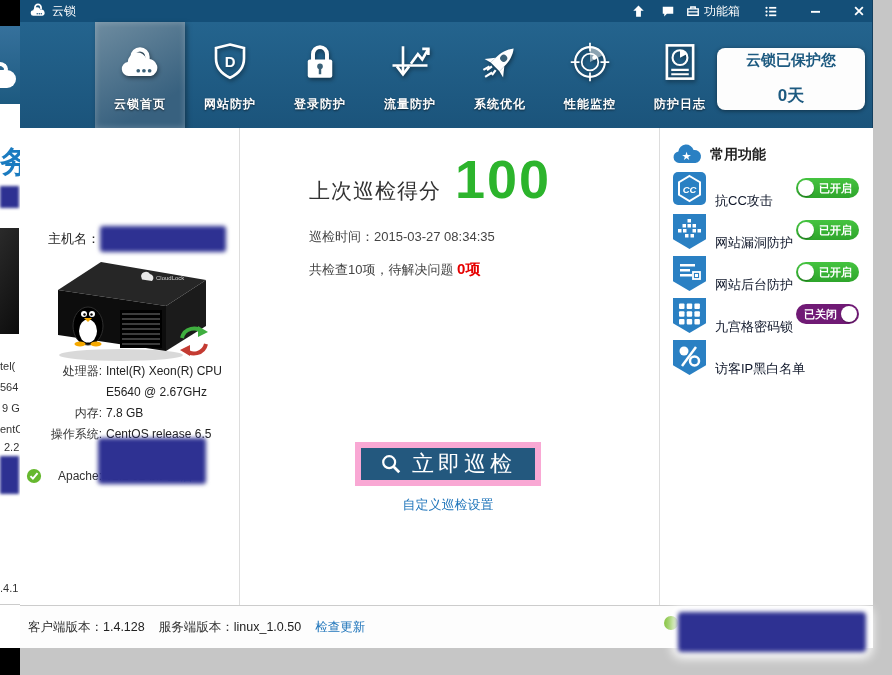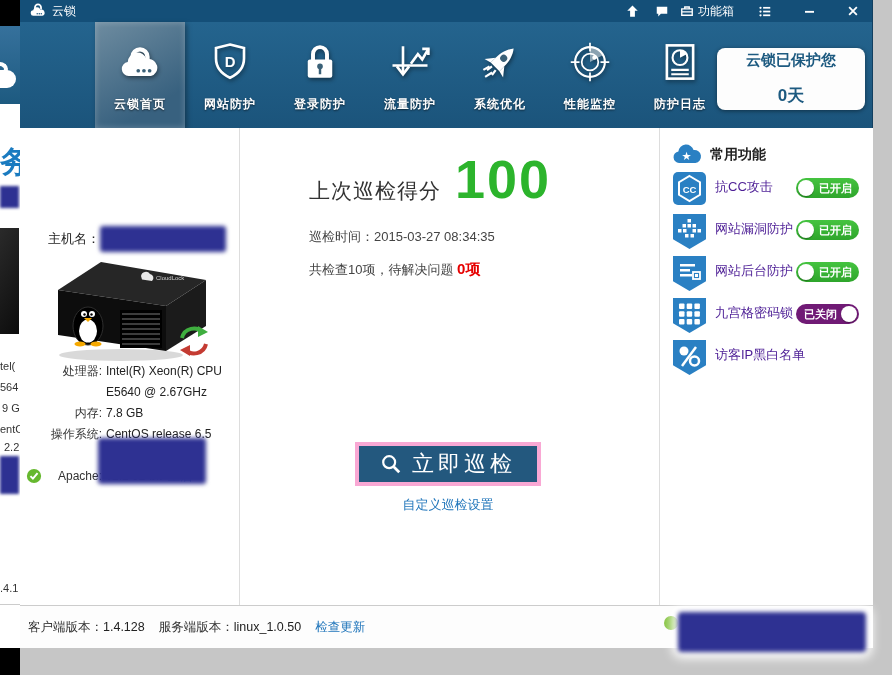--- a/index.html
+++ b/index.html
@@ -21,21 +21,21 @@
   .bg-redact { position:absolute; background:#2e3192; filter:blur(1.5px); }
   .bg-server { position:absolute; left:0; top:228px; width:19px; height:106px; background:linear-gradient(120deg,#2a2a2a,#0c0c0c); }
   .bg-line { position:absolute; left:0; top:604px; width:20px; height:1px; background:#ccc; }
 
   
   #win { position:absolute; left:20px; top:0; width:853px; height:648px; background:#fff; border-right:1px solid #123f60; border-bottom:2px solid #123f60; }
 
   
   .titlebar { position:absolute; left:0; top:0; width:100%; height:22px; background:#144f78; display:flex; align-items:center; color:#fff; }
   .tb-left { display:flex; align-items:center; gap:6px; padding-left:10px; font-size:12px; }
-  .tb-right { margin-left:auto; display:flex; align-items:center; gap:4px; padding-right:6px; }
+  .tb-right { margin-left:auto; display:flex; align-items:center; gap:4px; padding-right:0; }
   .tb-btn { display:flex; align-items:center; justify-content:center; height:20px; min-width:26px; cursor:default; }
   .tb-btn.wide { gap:3px; font-size:12px; }
   .tb-gap { width:10px; }
 
   
   .navbar { position:absolute; left:0; top:22px; width:100%; height:106px; background:linear-gradient(180deg,#24648e,#1b547b); }
   .tabs { position:absolute; left:75px; top:0; display:flex; height:106px; }
   .tab { width:90px; height:106px; display:flex; flex-direction:column; align-items:center; justify-content:flex-start; padding-top:14px; cursor:pointer; }
   .tab.active { background:linear-gradient(150deg,#6e8ca0,#38617f 75%); box-shadow:inset 0 0 6px rgba(255,255,255,.25), 2px 2px 5px rgba(0,0,0,.35); }
   .tab-ic { height:52px; display:flex; align-items:center; justify-content:center; filter:drop-shadow(1px 2px 2px rgba(0,0,0,.45)); }
@@ -64,30 +64,30 @@
   .restart-link { color:#2176bb; margin-left:6px; cursor:pointer; }
   .ip-redact { position:absolute; left:78px; top:310px; width:108px; height:46px; }
 
   
   .score-row { position:absolute; left:68px; top:24px; display:flex; align-items:baseline; gap:14px; }
   .score-label { font-size:21px; color:#333; letter-spacing:1px; }
   .score-val { font-size:54px; font-weight:bold; color:#2cb42c; line-height:1; letter-spacing:2px;text-align:center; }
   .insp-time { position:absolute; left:68px; top:100px; font-size:13px; color:#444; }
   .insp-sum { position:absolute; left:68px; top:132px; font-size:13px; color:#444; }
   .insp-sum .hot { color:#e60000; font-weight:bold; font-size:15px; }
-  .scan-btn { position:absolute; left:114px; top:314px; width:186px; height:44px; background:#23587e; border:4px solid #f9a8d4; color:#fff; font-size:22px; letter-spacing:4px; display:flex; align-items:center; justify-content:center; gap:10px; cursor:pointer; }
+  .scan-btn { position:absolute; left:114px; top:314px; width:186px; height:44px; background:#23587e; border:6px solid #f9a8d4; color:#fff; font-size:22px; letter-spacing:4px; display:flex; align-items:center; justify-content:center; gap:10px; cursor:pointer; }
   .scan-settings { position:absolute; left:114px; top:368px; width:186px; text-align:center; font-size:13px; color:#2176bb; cursor:pointer; }
 
   
   .quick-head { position:absolute; left:12px; top:16px; display:flex; align-items:center; gap:8px; }
   .quick-title { font-size:14px; font-weight:bold; color:#222; }
   .q-row { position:absolute; left:0; width:214px; height:40px; cursor:pointer; }
   .q-ic { position:absolute; left:13px; top:2px; width:33px; height:35px; background:#2a80c3; clip-path:polygon(0 0,100% 0,100% 72%,50% 100%,0 72%); display:flex; align-items:center; justify-content:center; }
-  .q-ic.sq { height:33px; clip-path:none; border-radius:5px; }
-  .q-label { position:absolute; left:55px; top:8px; font-size:13px; color:#4c1d95; }
+  .q-ic.sq { height:33px; clip-path:none; border-radius:5px;font-style:italic; }
+  .q-label { position:absolute; left:55px; top:22px; font-size:13px; color:#0f172a; }
   .toggle { position:absolute; right:15px; top:8px; width:63px; height:20px; border-radius:10px; font-size:11px; font-weight:bold; color:#fff; cursor:pointer; }
   .toggle .knob { position:absolute; top:2px; width:16px; height:16px; background:#fff; border-radius:50%; box-shadow:0 1px 1px rgba(0,0,0,.3); }
   .toggle.on { background:linear-gradient(#45c340,#2ea52b);text-align:right; }
   .toggle.on .knob { left:2px; }
   .toggle.on .t-txt { position:absolute; left:23px; top:3px; }
   .toggle.off { background:#701a75; }
   .toggle.off .knob { right:2px; }
   .toggle.off .t-txt { position:absolute; left:8px; top:3px; }
 
   

